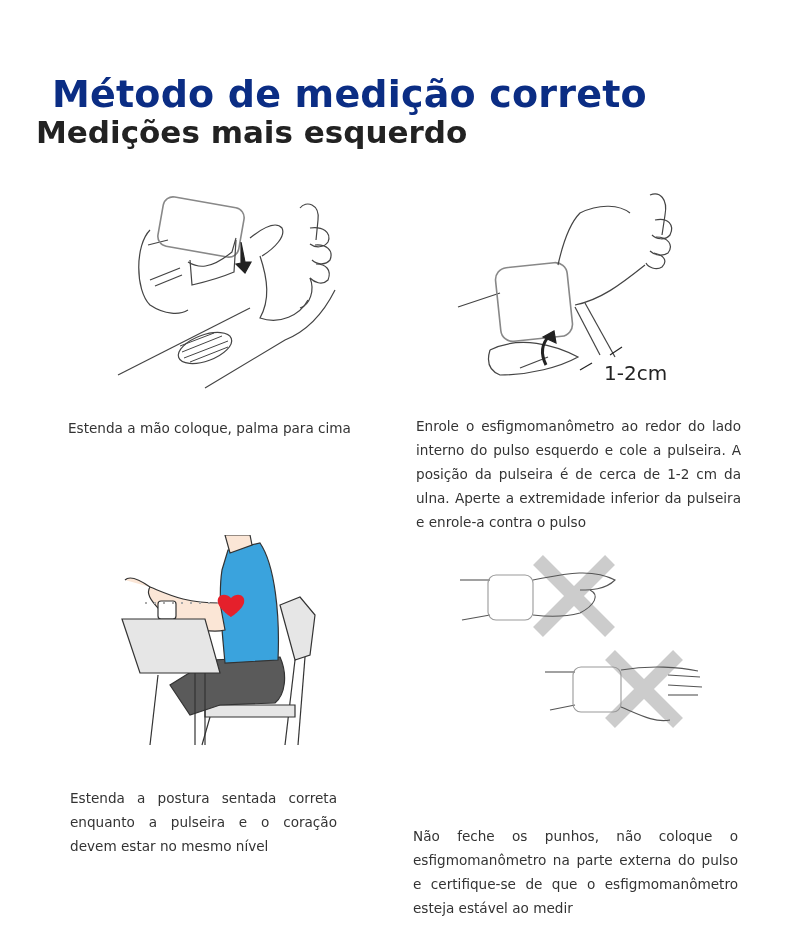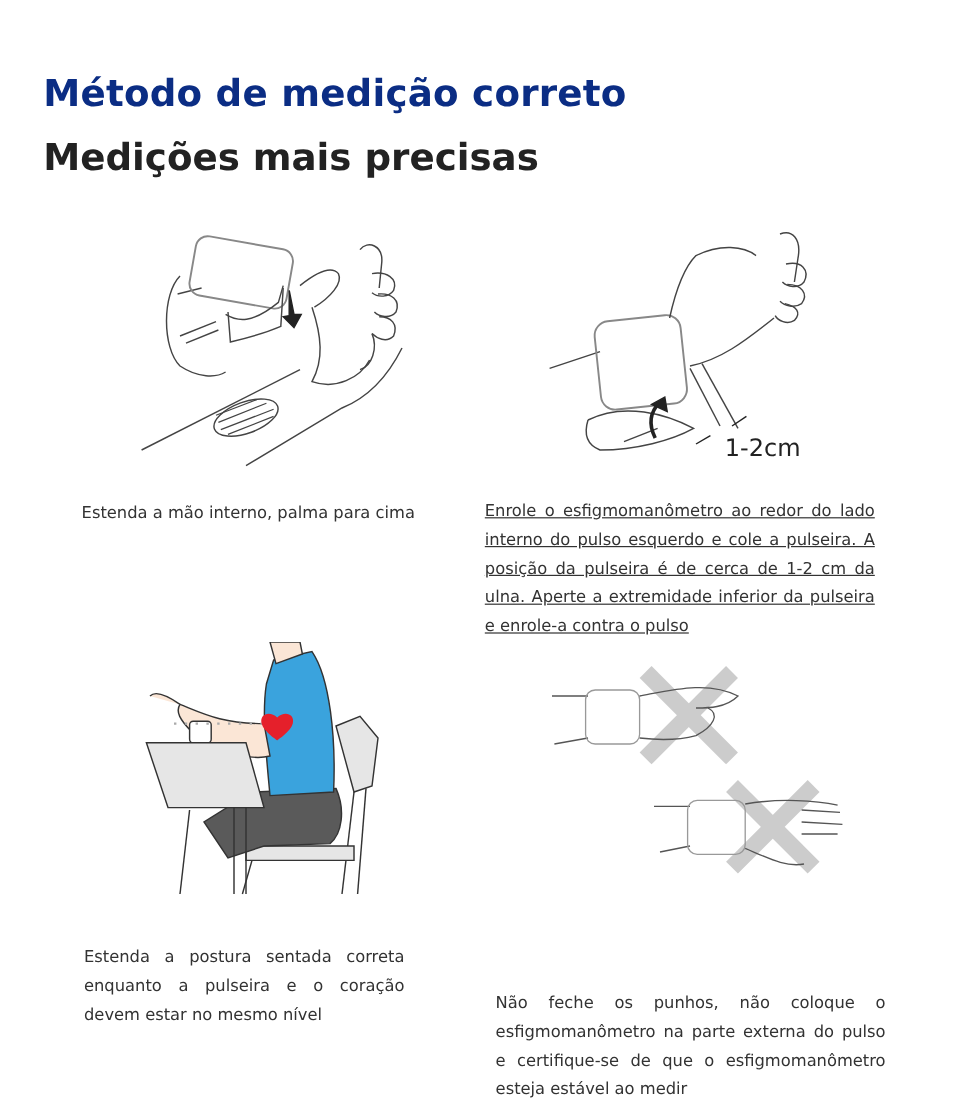--- a/index.html
+++ b/index.html
@@ -1,36 +1,36 @@
 <!DOCTYPE html>
 <html><head>
 <meta charset="utf-8">
 <style>
   html, body { margin:0; padding:0; background:#ffffff; }
   body { width:800px; height:933px; position:relative; overflow:hidden;
          font-family:"DejaVu Sans", "Liberation Sans", sans-serif; color:#333; }
-  .title { position:absolute; left:36px; top:56px; margin:0; font-size:31px; font-weight:bold;
+  .title { position:absolute; left:36px; top:56px; margin:16px; font-size:38px; font-weight:bold;
            color:#0b2d84; letter-spacing:0.2px; line-height:44px; }
   .subtitle { position:absolute; left:36px; top:110px; margin:0; font-size:31px; font-weight:bold;
               color:#222; line-height:44px; }
   .illus { position:absolute;text-align:right; }
   .illus svg { display:block; }
   .caption { position:absolute; font-size:13.6px; line-height:24px; color:#333; margin:0;
              text-align:justify; }
   .cap1 { left:68px; top:416px; width:300px; text-align:left; }
-  .cap2 { left:404px; top:414px; width:325px;text-decoration:underline; }
+  .cap2 { left:416px; top:414px; width:325px; }
   .cap3 { left:70px; top:786px; width:267px; }
   .cap4 { left:413px; top:824px; width:325px; }
   .cm-label { font-family:"DejaVu Sans", sans-serif; font-size:20px; fill:#222; }
 </style>
 </head>
 <body>
 
 <h1 class="title">Método de medição correto</h1>
-<h2 class="subtitle">Medições mais precisas</h2>
+<h2 class="subtitle">Medições mais esquerdo</h2>
 
 <div class="illus" style="left:110px; top:190px;">
   <svg width="250" height="200" viewBox="0 0 250 200" fill="none" stroke="#444" stroke-width="1.2">
 
     <path d="M8 185 L140 118"></path>
     <path d="M95 198 L175 150 C200 140 215 120 225 100"></path>
 
     <path d="M40 40 C25 55 25 100 40 115 C55 125 70 125 78 120"></path>
     <line x1="38" y1="55" x2="58" y2="50"></line>
     <line x1="40" y1="90" x2="70" y2="78"></line>
@@ -80,21 +80,21 @@
 
     <path d="M96 180 C90 168 92 158 100 150" stroke="#222" stroke-width="3"></path>
     <path d="M93 152 L104 146 L106 158 Z" fill="#222" stroke="#222"></path>
 
     <path d="M160 170 L172 162" stroke="#222"></path>
     <path d="M130 185 L142 178" stroke="#222"></path>
     <text class="cm-label" x="154" y="195" stroke="none">1-2cm</text>
   </svg>
 </div>
 
-<p class="caption cap1">Estenda a mão interno, palma para cima</p>
+<p class="caption cap1">Estenda a mão coloque, palma para cima</p>
 <p class="caption cap2">Enrole o esfigmomanômetro ao redor do lado interno do pulso esquerdo e cole a pulseira. A posição da pulseira é de cerca de 1-2 cm da ulna. Aperte a extremidade inferior da pulseira e enrole-a contra o pulso</p>
 
 <div class="illus" style="left:110px; top:535px;">
   <svg width="220" height="215" viewBox="0 0 220 215" fill="none" stroke="#333" stroke-width="1.2">
 
     <path d="M170 70 L190 62 L205 80 L200 120 L185 125 Z" fill="#e6e6e6"></path>
     <path d="M185 125 L175 210"></path>
     <path d="M195 122 L188 210"></path>
     <path d="M95 170 L185 170 L185 182 L95 182 Z" fill="#e6e6e6"></path>
     <path d="M100 182 L92 210"></path>

